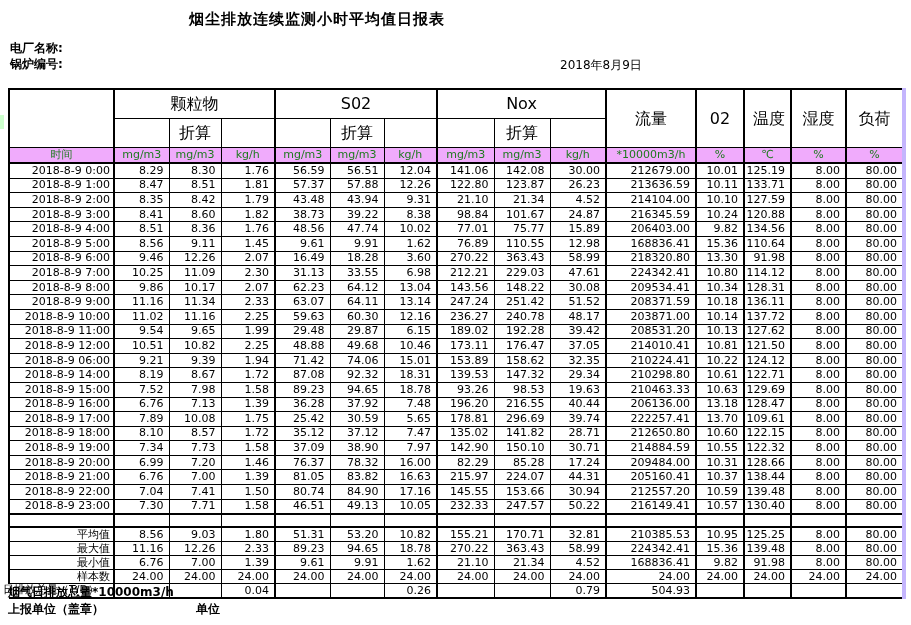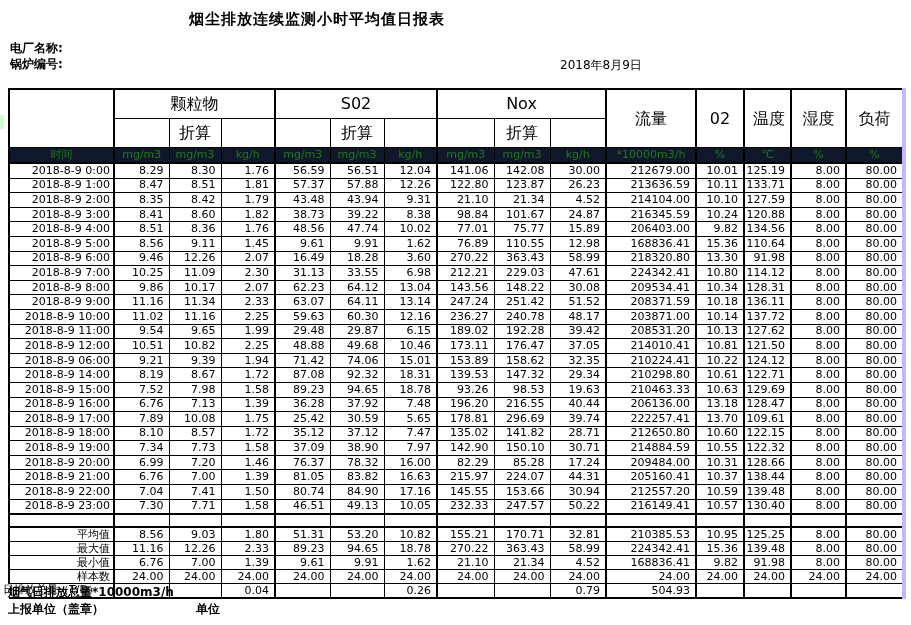--- a/index.html
+++ b/index.html
@@ -19,21 +19,21 @@
     border-collapse:collapse;table-layout:fixed;font-size:11px;
   }
   td{
     border:1px solid #000;padding:0 5px 0 0;height:13.6px;line-height:12px;
     text-align:right;overflow:hidden;white-space:nowrap;
   }
   
   .hr1 td,.hr2 td{height:11px;text-align:center;padding:8px;font-size:16px;}
   .hr1 td{border-top:2px solid #000;}
   .unit-row td{
-    background:#0f172a;color:#1e7a1e;text-align:center;padding:0;height:14px;
+    background:#f0abfc;color:#1e7a1e;text-align:center;padding:0;height:14px;
     border-bottom:2px solid #000;font-size:11px;
   }
   
   .gb{border-left:2px solid #000;}
   .first{border-left:2px solid #000;}
   .last{border-right:4px solid #c4b5fd;}
   .time-cell{padding-right:3px;margin-top:6px;}
   .empty-row td{height:11px;border-top:2px solid #000;border-bottom:2px solid #000;}
   .sum-row td{height:13px;}
   .total-row td{border-bottom:2px solid #000;height:13px;}

